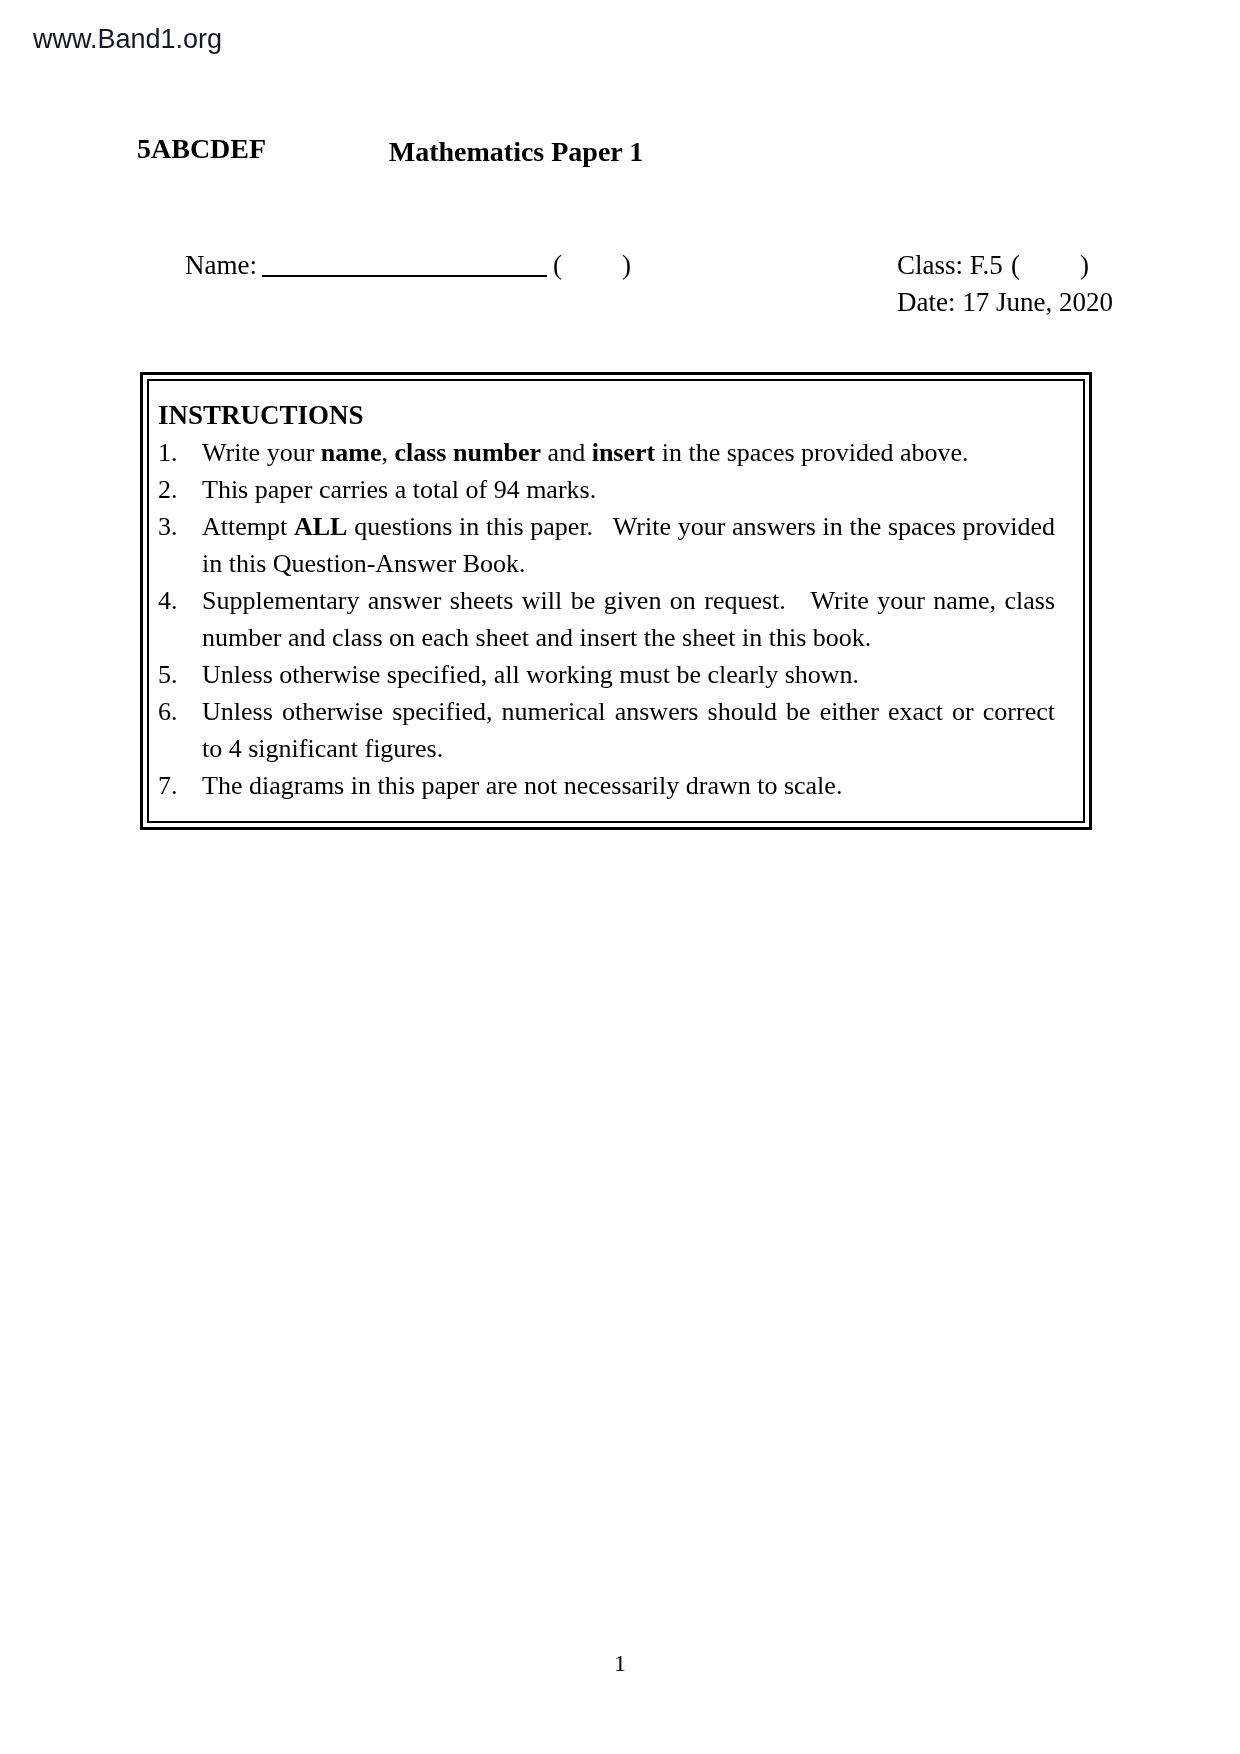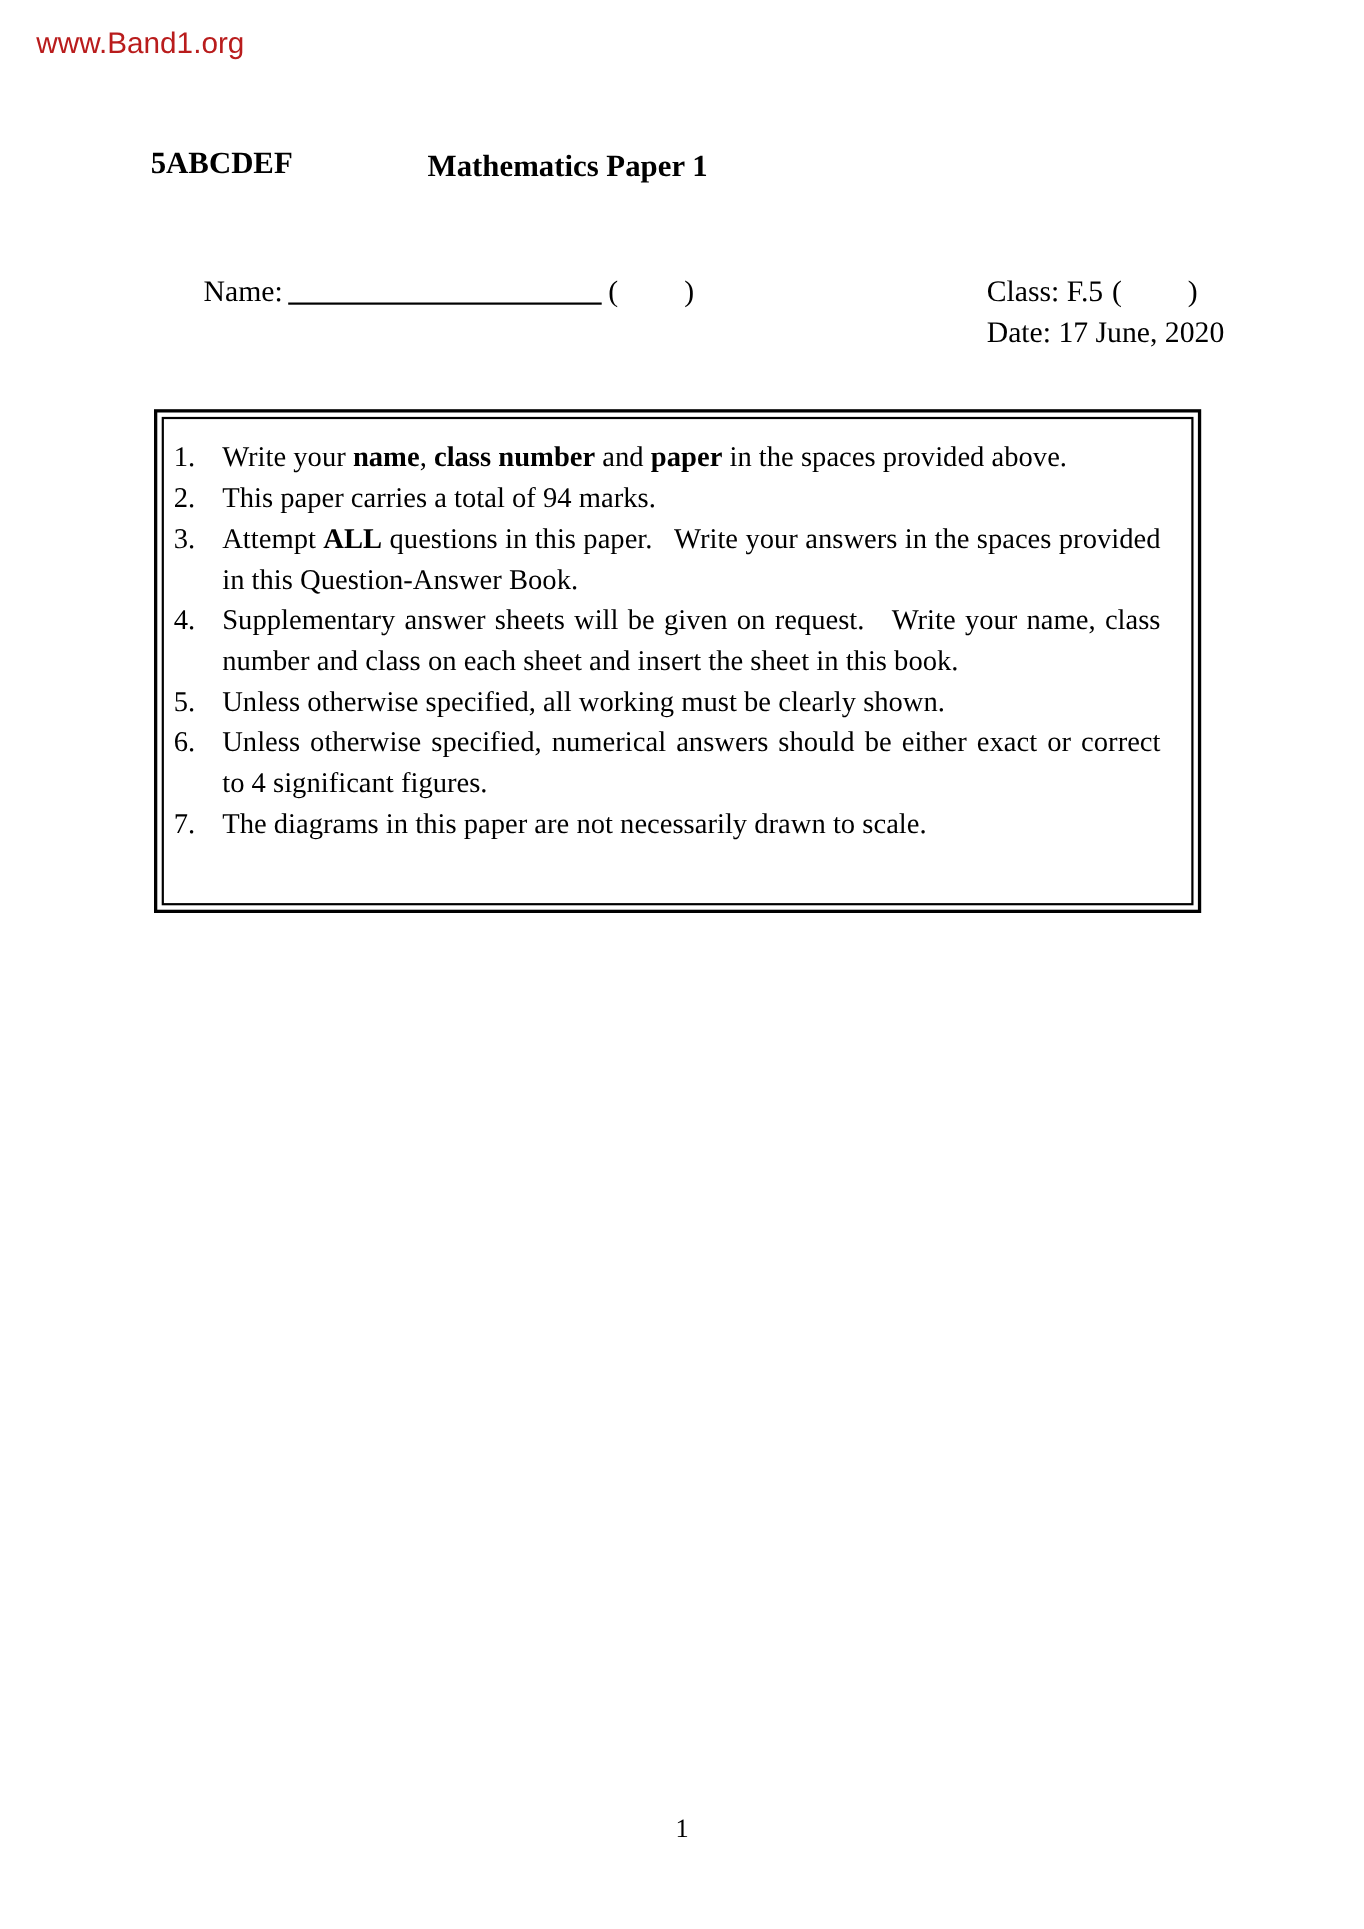--- a/index.html
+++ b/index.html
@@ -8,21 +8,21 @@
     background: #ffffff;
     color: #000000;
     font-family: "Liberation Serif", "DejaVu Serif", serif;
     position: relative;
     overflow: hidden;
   }
 
   .watermark {
     position: absolute; left: 33px; top: 24px;
     font-family: "Liberation Sans", "DejaVu Sans", sans-serif;
-    font-size: 27px; color: #b91c1c;
+    font-size: 27px; color: #0f172a;
   }
 
   .paper-code {
     position: absolute; left: 137px; top: 133px;
     font-size: 28px; font-weight: bold;
   }
   .title-block {
     position: absolute; left: 0; top: 133px; width: 1032px;
     text-align: center; font-size: 28px; font-weight: bold;
     line-height: 38px;
@@ -105,24 +105,25 @@
   <div class="info-row">
     <span>Class: F.5</span><span class="small-gap"></span><span>(</span><span class="paren-gap"></span><span>)</span>
   </div>
   <div class="info-row">
     <span>Date: 17 June, 2020</span>
   </div>
 </div>
 
 <div class="instructions-outer">
   <div class="instructions-inner">
+    <div class="instructions-heading">INSTRUCTIONS</div>
 
     <div class="instruction-item">
       <span class="instruction-num">1.</span>
-      <span class="instruction-text">Write your <b>name</b>, <b>class number</b> and <b>paper</b> in the spaces provided above.</span>
+      <span class="instruction-text">Write your <b>name</b>, <b>class number</b> and <b>insert</b> in the spaces provided above.</span>
     </div>
     <div class="instruction-item">
       <span class="instruction-num">2.</span>
       <span class="instruction-text">This paper carries a total of 94 marks.</span>
     </div>
     <div class="instruction-item">
       <span class="instruction-num">3.</span>
       <span class="instruction-text">Attempt <b>ALL</b> questions in this paper.&nbsp;&nbsp; Write your answers in the spaces provided in this Question-Answer Book.</span>
     </div>
     <div class="instruction-item">

